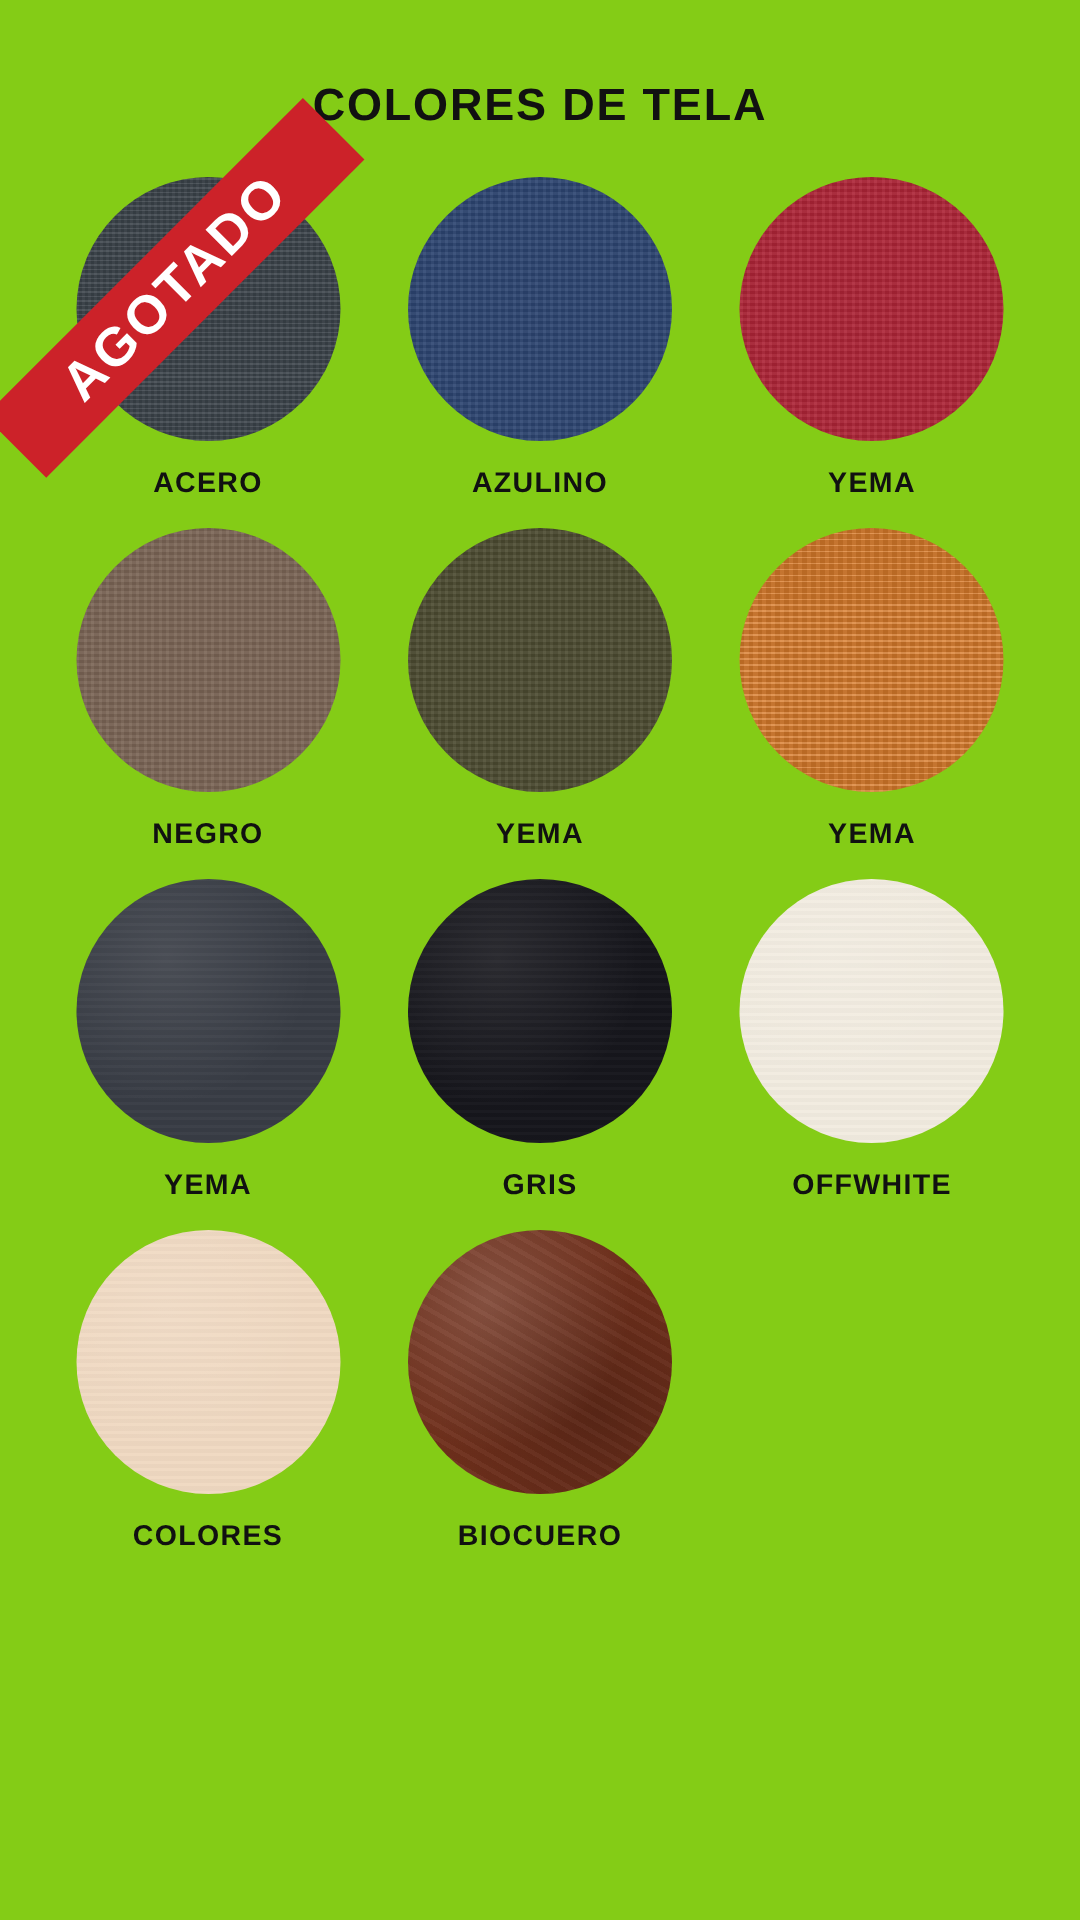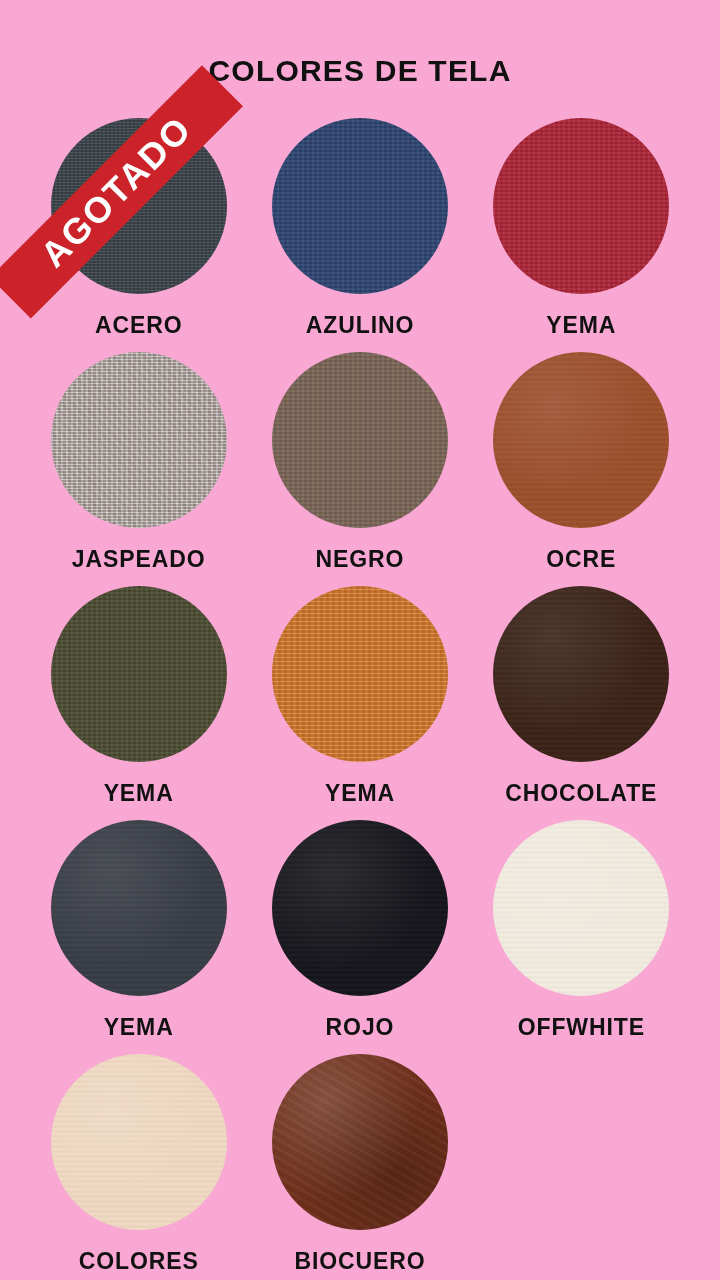--- a/index.html
+++ b/index.html
@@ -12,21 +12,21 @@
     height: 1280px;
     font-family: "Liberation Sans", sans-serif;
     -webkit-font-smoothing: antialiased;
     overflow: hidden;
   }
 
   .page {
     position: relative;
     width: 720px;
     height: 1280px;
-    background: #f9a8d4;
+    background: #84cc16;
     box-sizing: border-box;
   }
 
   .page-title {
     text-align: center;
     font-size: 30px;
     font-weight: bold;
     letter-spacing: 1.2px;
     color: #111111;
     margin: 0;
@@ -112,21 +112,21 @@
 
   .tex-leather::after {
     background-image:
       radial-gradient(ellipse at 30% 26%, rgba(255,255,255,0.16), rgba(255,255,255,0) 55%),
       radial-gradient(ellipse at 72% 70%, rgba(0,0,0,0.20), rgba(0,0,0,0) 60%),
       repeating-linear-gradient(30deg, rgba(255,255,255,0.035) 0px, rgba(255,255,255,0.035) 3px, rgba(0,0,0,0.035) 3px, rgba(0,0,0,0.035) 8px);
   }
 
   .swatch-label {
     margin-top: 18px;
-    font-size: 23px;
+    font-size: 19px;
     font-weight: bold;
     letter-spacing: 0.9px;
     color: #111111;
     text-align: center;
     white-space: nowrap;
   }
 
   
   .sold-out-ribbon {
     position: absolute;
@@ -176,65 +176,47 @@
         <div class="swatch-label">AZULINO</div>
       </div>
       <div class="swatch-cell">
         <div class="swatch-disc-wrap">
           <div class="swatch-disc tex-canvas" style="background: rgb(172, 36, 54);"></div>
         </div>
         <div class="swatch-label">YEMA</div>
       </div>
       <div class="swatch-cell">
         <div class="swatch-disc-wrap">
-          <div class="swatch-disc tex-heather" style="background: rgb(179, 168, 164);"></div>
-        </div>
-        <div class="swatch-label">JASPEADO</div>
-      </div>
-      <div class="swatch-cell">
-        <div class="swatch-disc-wrap">
           <div class="swatch-disc tex-canvas" style="background: rgb(122, 100, 85);"></div>
         </div>
         <div class="swatch-label">NEGRO</div>
       </div>
       <div class="swatch-cell">
         <div class="swatch-disc-wrap">
-          <div class="swatch-disc tex-smooth" style="background: rgb(156, 79, 44);"></div>
-        </div>
-        <div class="swatch-label">OCRE</div>
-      </div>
-      <div class="swatch-cell">
-        <div class="swatch-disc-wrap">
           <div class="swatch-disc tex-canvas" style="background: rgb(75, 74, 48);"></div>
         </div>
         <div class="swatch-label">YEMA</div>
       </div>
       <div class="swatch-cell">
         <div class="swatch-disc-wrap">
           <div class="swatch-disc tex-rib" style="background: rgb(217, 123, 42);"></div>
         </div>
         <div class="swatch-label">YEMA</div>
       </div>
       <div class="swatch-cell">
         <div class="swatch-disc-wrap">
-          <div class="swatch-disc tex-smooth" style="background: rgb(59, 35, 24);"></div>
-        </div>
-        <div class="swatch-label">CHOCOLATE</div>
-      </div>
-      <div class="swatch-cell">
-        <div class="swatch-disc-wrap">
           <div class="swatch-disc tex-smooth" style="background: rgb(56, 60, 69);"></div>
         </div>
         <div class="swatch-label">YEMA</div>
       </div>
       <div class="swatch-cell">
         <div class="swatch-disc-wrap">
           <div class="swatch-disc tex-smooth" style="background: rgb(22, 22, 28);"></div>
         </div>
-        <div class="swatch-label">ROJO</div>
+        <div class="swatch-label">GRIS</div>
       </div>
       <div class="swatch-cell">
         <div class="swatch-disc-wrap">
           <div class="swatch-disc tex-smooth" style="background: rgb(242, 236, 224);"></div>
         </div>
         <div class="swatch-label">OFFWHITE</div>
       </div>
       <div class="swatch-cell">
         <div class="swatch-disc-wrap">
           <div class="swatch-disc tex-smooth" style="background: rgb(240, 217, 194);"></div>

